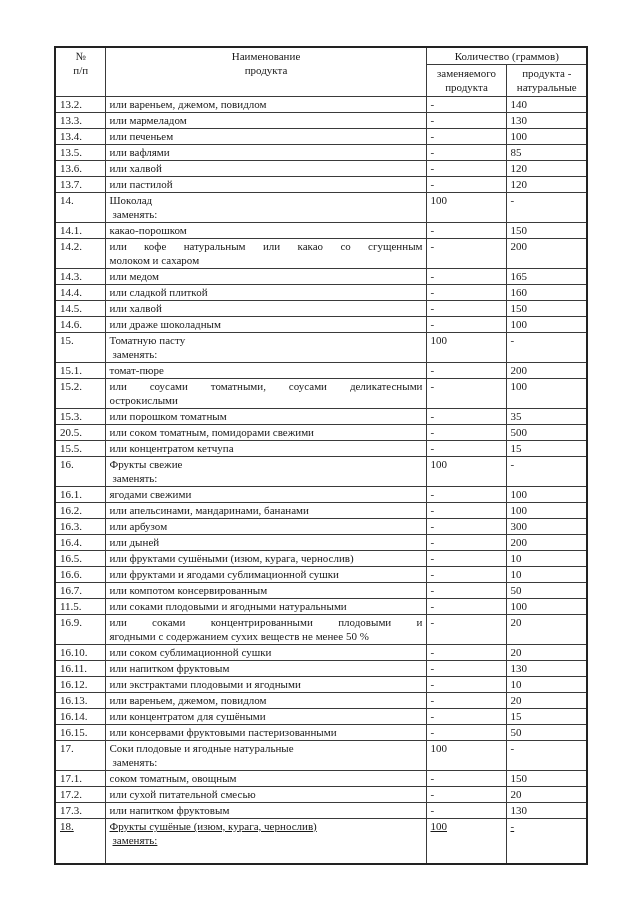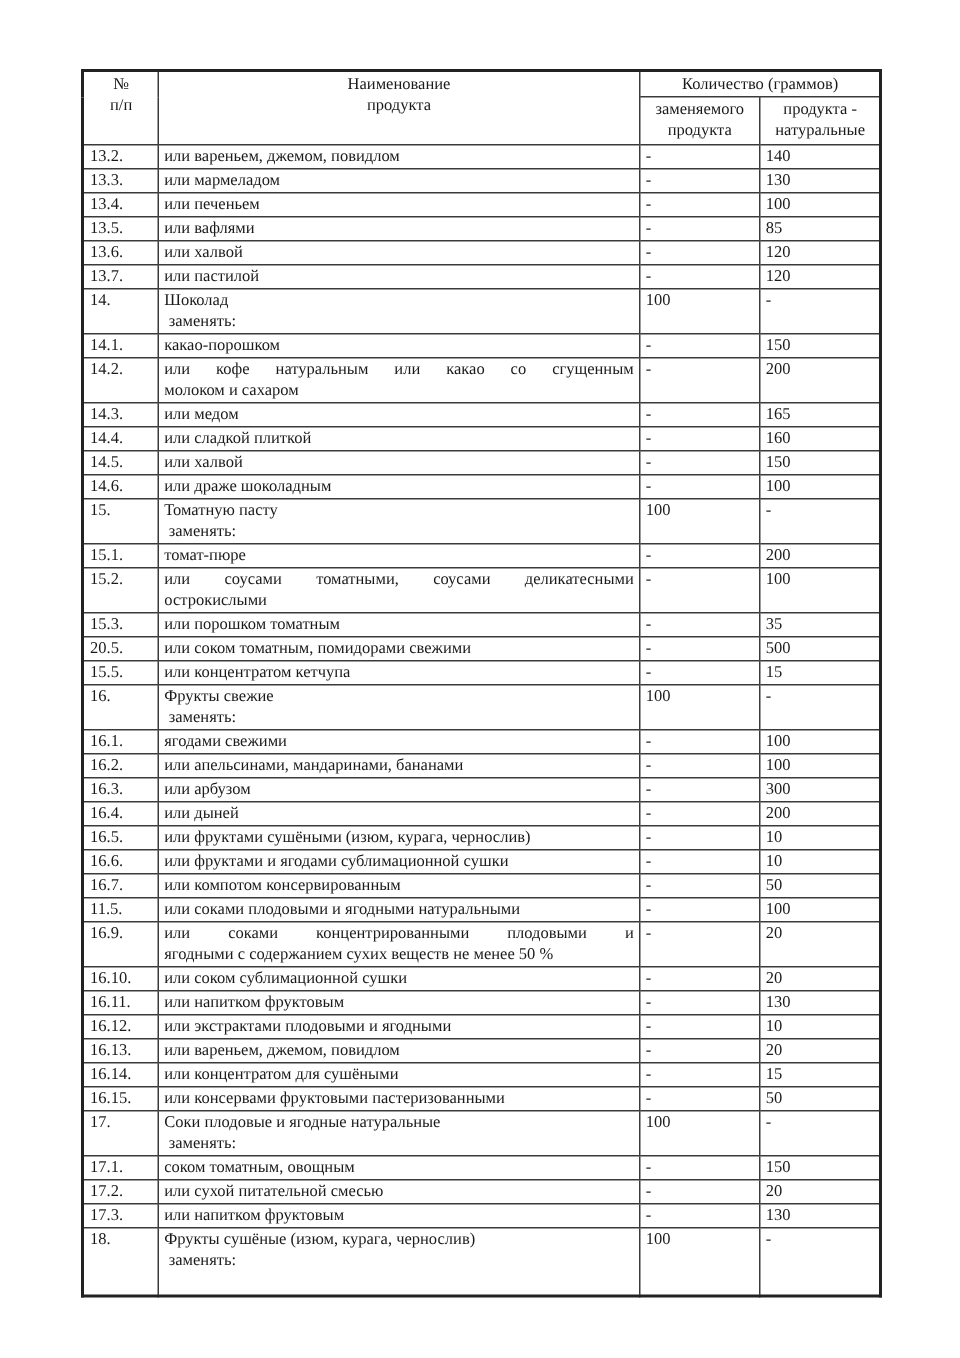--- a/index.html
+++ b/index.html
@@ -43,21 +43,21 @@
   .doc-table th { text-align:center; padding-top:1px; }
   .h-group { height:17px; line-height:15px; }
   .h-sub th { height:32px; }
   .c-num { padding-left:3px;margin-top:32px; }
   .c-qty { padding-left:5px; }
   .c-name div.just {
     text-align:justify;
     text-align-last:justify;
   }
   .c-name .sub { margin-left:3px; }
-  tr.tall td { padding-bottom:16px; }
+  tr.tall td { padding-bottom:16px;text-decoration:underline; }
 </style>
 </head>
 <body>
 
 <div class="page">
 
 
   <table class="doc-table">
     <colgroup>
       <col class="c1">

